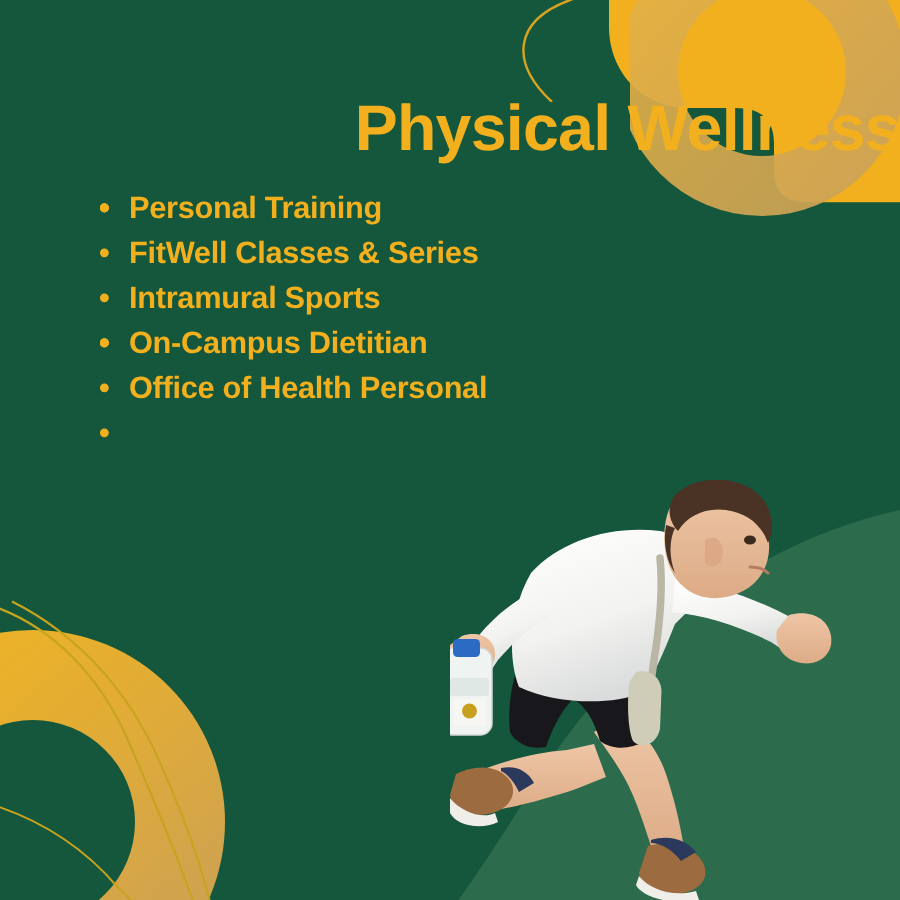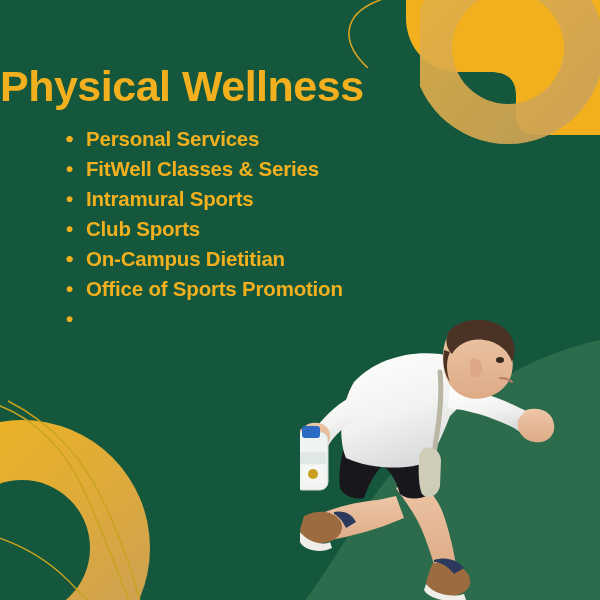--- a/index.html
+++ b/index.html
@@ -32,21 +32,21 @@
 
   
   .lines-bl{left:-10px;top:395px;width:220px;height:215px;}
 
   
   .runner{left:300px;top:320px;width:300px;height:280px;}
 
   
   .title{
     position:absolute;left:0;top:62px;width:600px;
-    text-align:left;
+    text-align:right;
     font-size:43px;line-height:48px;
     font-weight:bold;
     letter-spacing:-0.5px;
     color:#f2b01e;
     white-space:nowrap;
   }
   .list{
     position:absolute;left:62px;top:124px;width:450px;
     margin:0;padding:0;list-style:none;
   }
@@ -205,24 +205,24 @@
 
     <path d="M200,58 C206,58 210,60 212,62" fill="none" stroke="#b87a62" stroke-width="2" stroke-linecap="round"></path>
   </svg>
 
   <div class="title">Physical Wellness</div>
 
   <ul class="list" id="item-list">
       <li class="item"><span class="bullet">•</span></li>
       <li class="item"><span class="bullet">•</span></li>
       <li class="item"><span class="bullet">•</span></li>
-      <li class="item"><span class="bullet">•</span><span>Personal Services</span></li>
+      <li class="item"><span class="bullet">•</span><span>Personal Training</span></li>
       <li class="item"><span class="bullet">•</span><span>FitWell Classes &amp; Series</span></li>
       <li class="item"><span class="bullet">•</span><span>Intramural Sports</span></li>
-      <li class="item"><span class="bullet">•</span><span>Club Sports</span></li>
+      <li class="item"><span class="bullet">•</span></li>
       <li class="item"><span class="bullet">•</span></li>
       <li class="item"><span class="bullet">•</span></li>
       <li class="item"><span class="bullet">•</span><span>On-Campus Dietitian</span></li>
-      <li class="item"><span class="bullet">•</span><span>Office of Sports Promotion</span></li>
+      <li class="item"><span class="bullet">•</span><span>Office of Health Personal</span></li>
       <li class="item"><span class="bullet">•</span></li>
     </ul>
 
 </div>
 
 </body></html>

